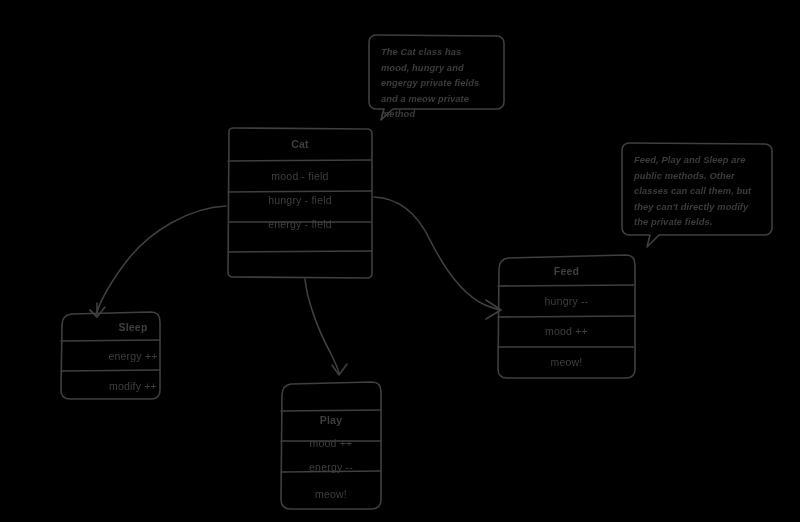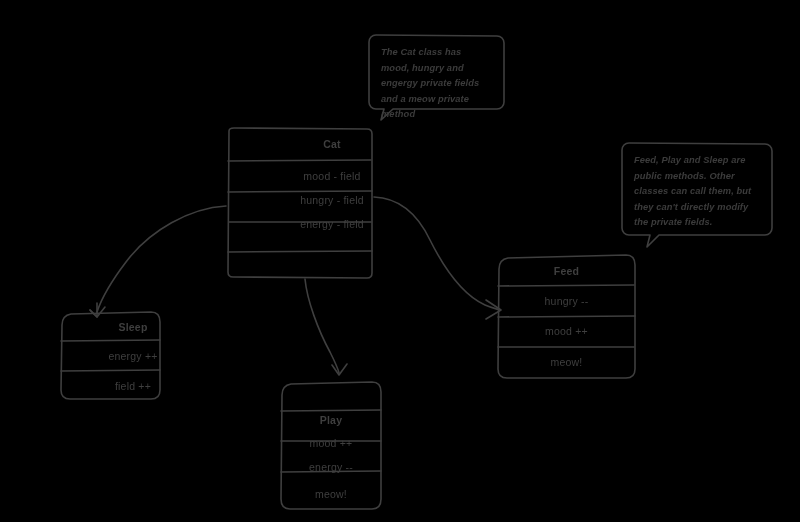--- a/index.html
+++ b/index.html
@@ -126,31 +126,31 @@
       </g>
 
       <g>
         <path d="M374 197 C400 198 418 215 430 240 C446 272 463 295 485 305
                  C492 308 497 309 500 310"></path>
         <path d="M486 300 L501 310 L486 319"></path>
       </g>
     </g>
   </svg>
 
-  <div class="class-box" style="left:228px; top:128px; width:144px; height:150px;margin-left:32px;">
+  <div class="class-box" style="left:228px; top:128px; width:144px; height:150px;">
     <div class="class-row title" style="height:32px;">Cat</div>
     <div class="class-row" style="height:31px;">mood - field</div>
     <div class="class-row" style="height:18px;">hungry - field</div>
     <div class="class-row" style="height:30px;">energy - field</div>
   </div>
 
   <div class="class-box" style="left:61px; top:313px; width:99px; height:87px;padding-left:45px;">
     <div class="class-row title" style="height:28px;">Sleep</div>
     <div class="class-row" style="height:30px;">energy ++</div>
-    <div class="class-row" style="height:29px;">field ++</div>
+    <div class="class-row" style="height:29px;">modify ++</div>
   </div>
 
   <div class="class-box" style="left:281px; top:383px; width:100px; height:126px;">
     <div class="class-row title" style="height:28px;margin-top:26px;">Play</div>
     <div class="class-row" style="height:30px;">mood ++</div>
     <div class="class-row" style="height:31px;text-align:right;">energy --</div>
     <div class="class-row" style="height:37px;">meow!</div>
   </div>
 
   <div class="class-box" style="left:498px; top:256px; width:137px; height:122px;">

